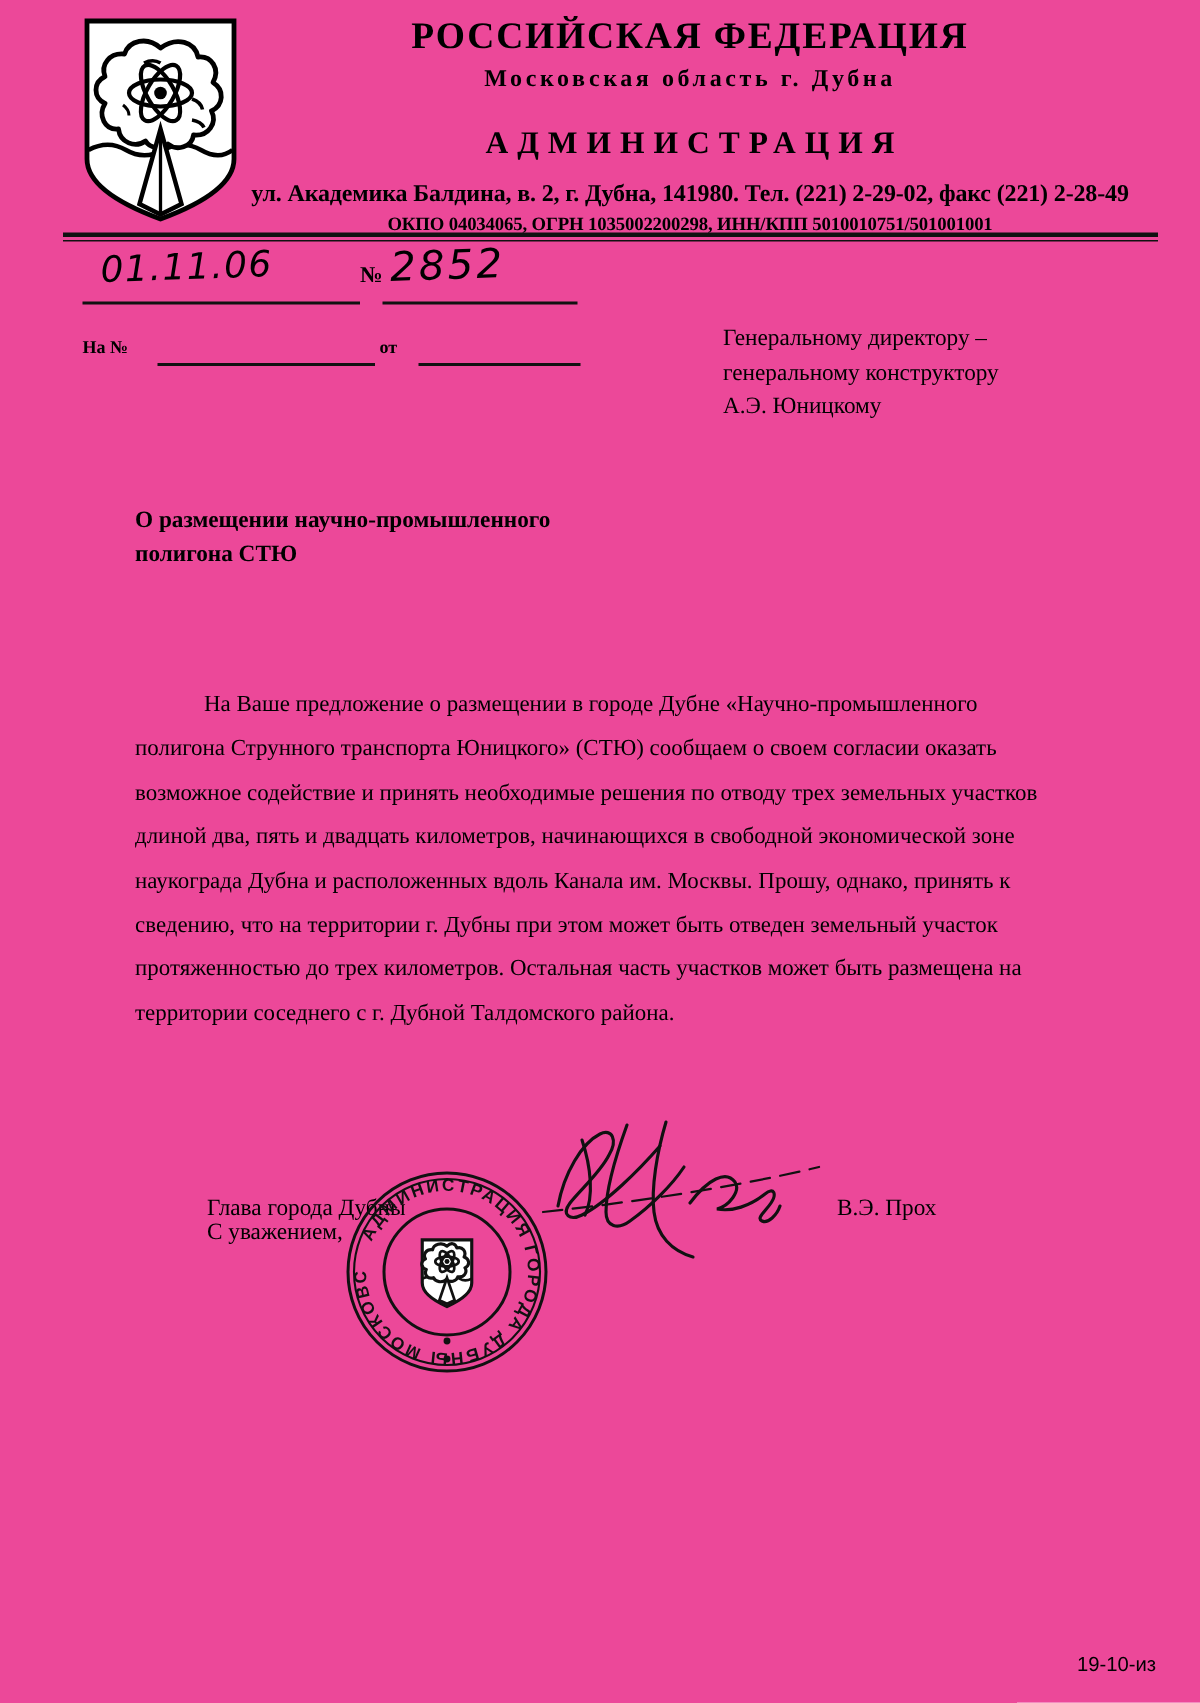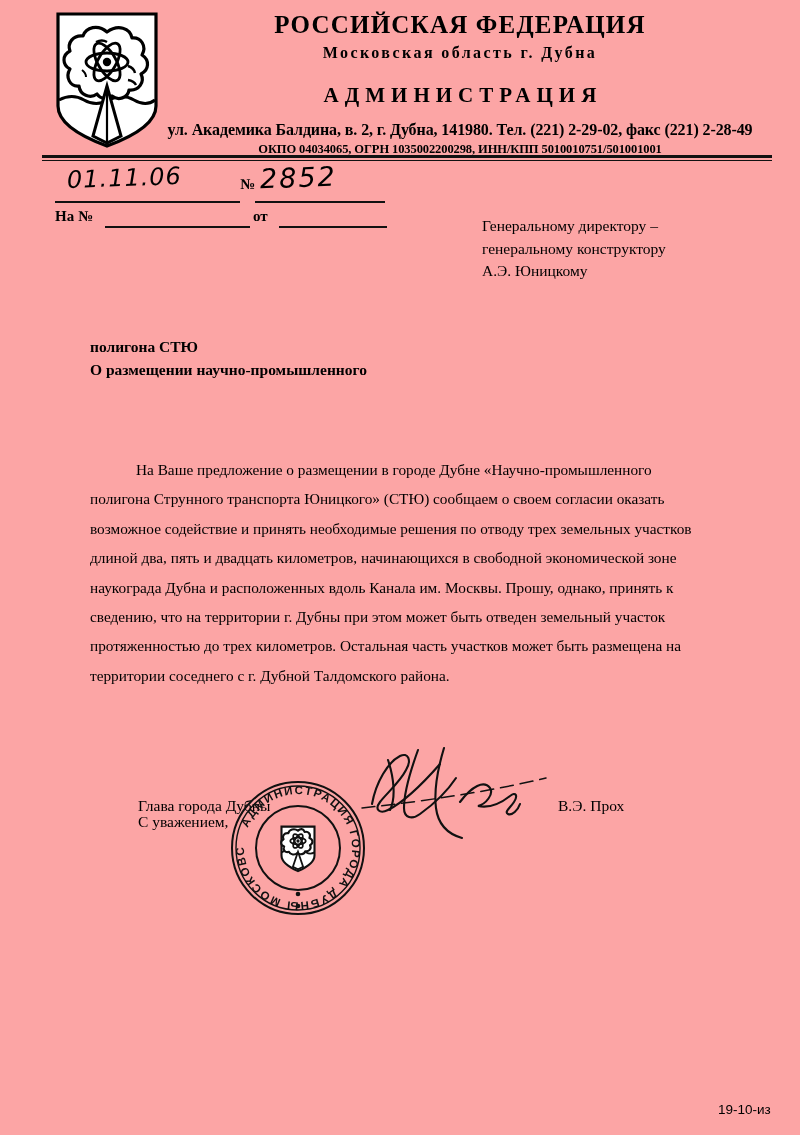--- a/index.html
+++ b/index.html
@@ -10,21 +10,21 @@
   body {
     width: 800px; height: 1135px;
     position: relative;
     font-family: "Liberation Serif", "DejaVu Serif", serif;
     color: #000;
     overflow: hidden;
   }
   .page {
     position: absolute;
     inset: 0;
-    background: #fca5a5;
+    background: #ec4899;
   }
 
   
   .header {
     position: absolute;
     top: 8px; left: 40px; right: 30px;
     display: flex;
     align-items: flex-start;
   }
   .emblem {
@@ -126,23 +126,23 @@
     left: 0; top: 33px; width: 185px;
     border-bottom: 2px solid #111;
   }
   .ul-num {
     position: absolute;
     left: 200px; top: 33px; width: 130px;
     border-bottom: 2px solid #111;
   }
   .ref-row2 {
     position: relative;
-    margin-top: 0;
+    margin-top: 16px;
     height: 26px;
-    font-size: 15px;
+    font-size: 12px;
     font-weight: bold;
   }
   .lbl-na { position: absolute; left: 0; top: 2px; }
   .ul-na {
     position: absolute; left: 50px; top: 20px; width: 145px;
     border-bottom: 2px solid #111;
   }
   .lbl-ot { position: absolute; left: 198px; top: 2px; }
   .ul-ot {
     position: absolute; left: 224px; top: 20px; width: 108px;
@@ -304,22 +304,22 @@
     </div>
   </div>
 
   <div class="addressee">
     <div>Генеральному директору –</div>
     <div>генеральному конструктору</div>
     <div>А.Э. Юницкому</div>
   </div>
 
   <div class="subject">
+    <div>О размещении научно-промышленного</div>
     <div>полигона СТЮ</div>
-    <div>О размещении научно-промышленного</div>
   </div>
 
 
   <div class="body-text">
     <p>На Ваше предложение о размещении в городе Дубне «Научно-промышленного полигона Струнного транспорта Юницкого» (СТЮ) сообщаем о своем согласии оказать возможное содействие и принять необходимые решения по отводу трех земельных участков длиной два, пять и двадцать километров, начинающихся в свободной экономической зоне наукограда Дубна и расположенных вдоль Канала им. Москвы. Прошу, однако, принять к сведению, что на территории г. Дубны при этом может быть отведен земельный участок протяженностью до трех километров. Остальная часть участков может быть размещена на территории соседнего с г. Дубной Талдомского района.</p>
   </div>
 
   <div class="sig-regards">С уважением,</div>
   <div class="sig-title">Глава города Дубны</div>
   <div class="sig-name">В.Э. Прох</div>

